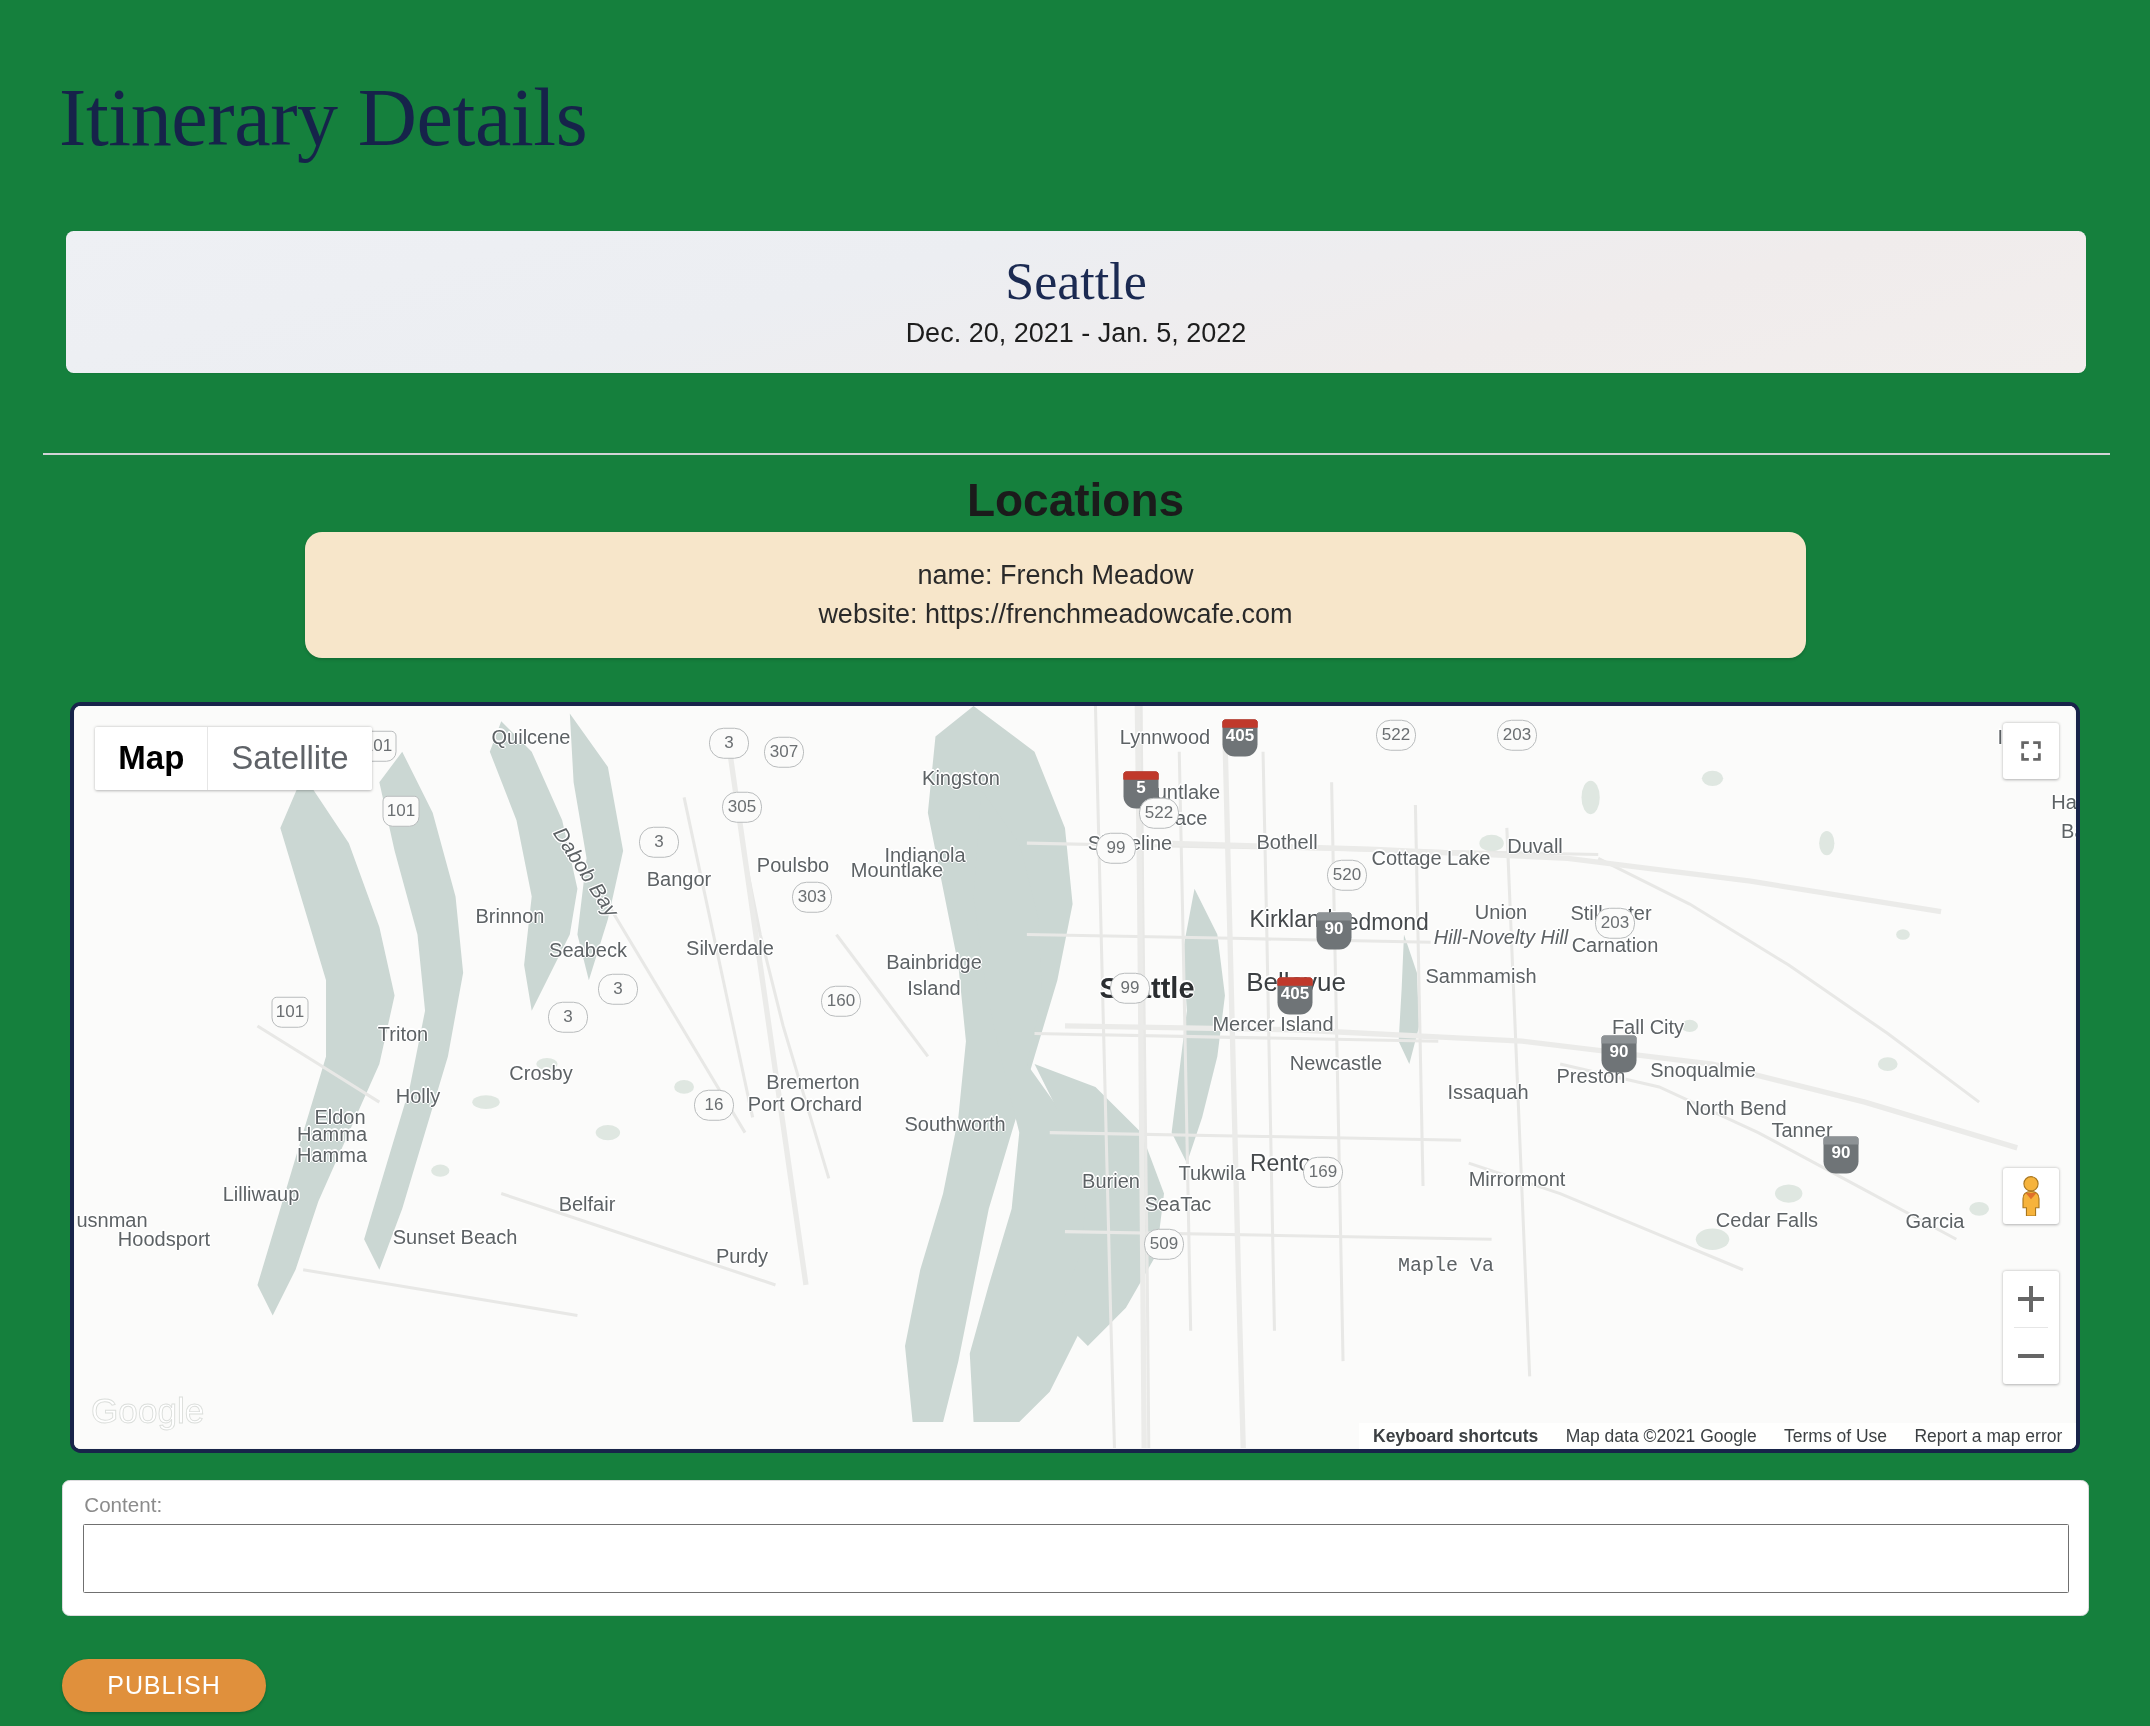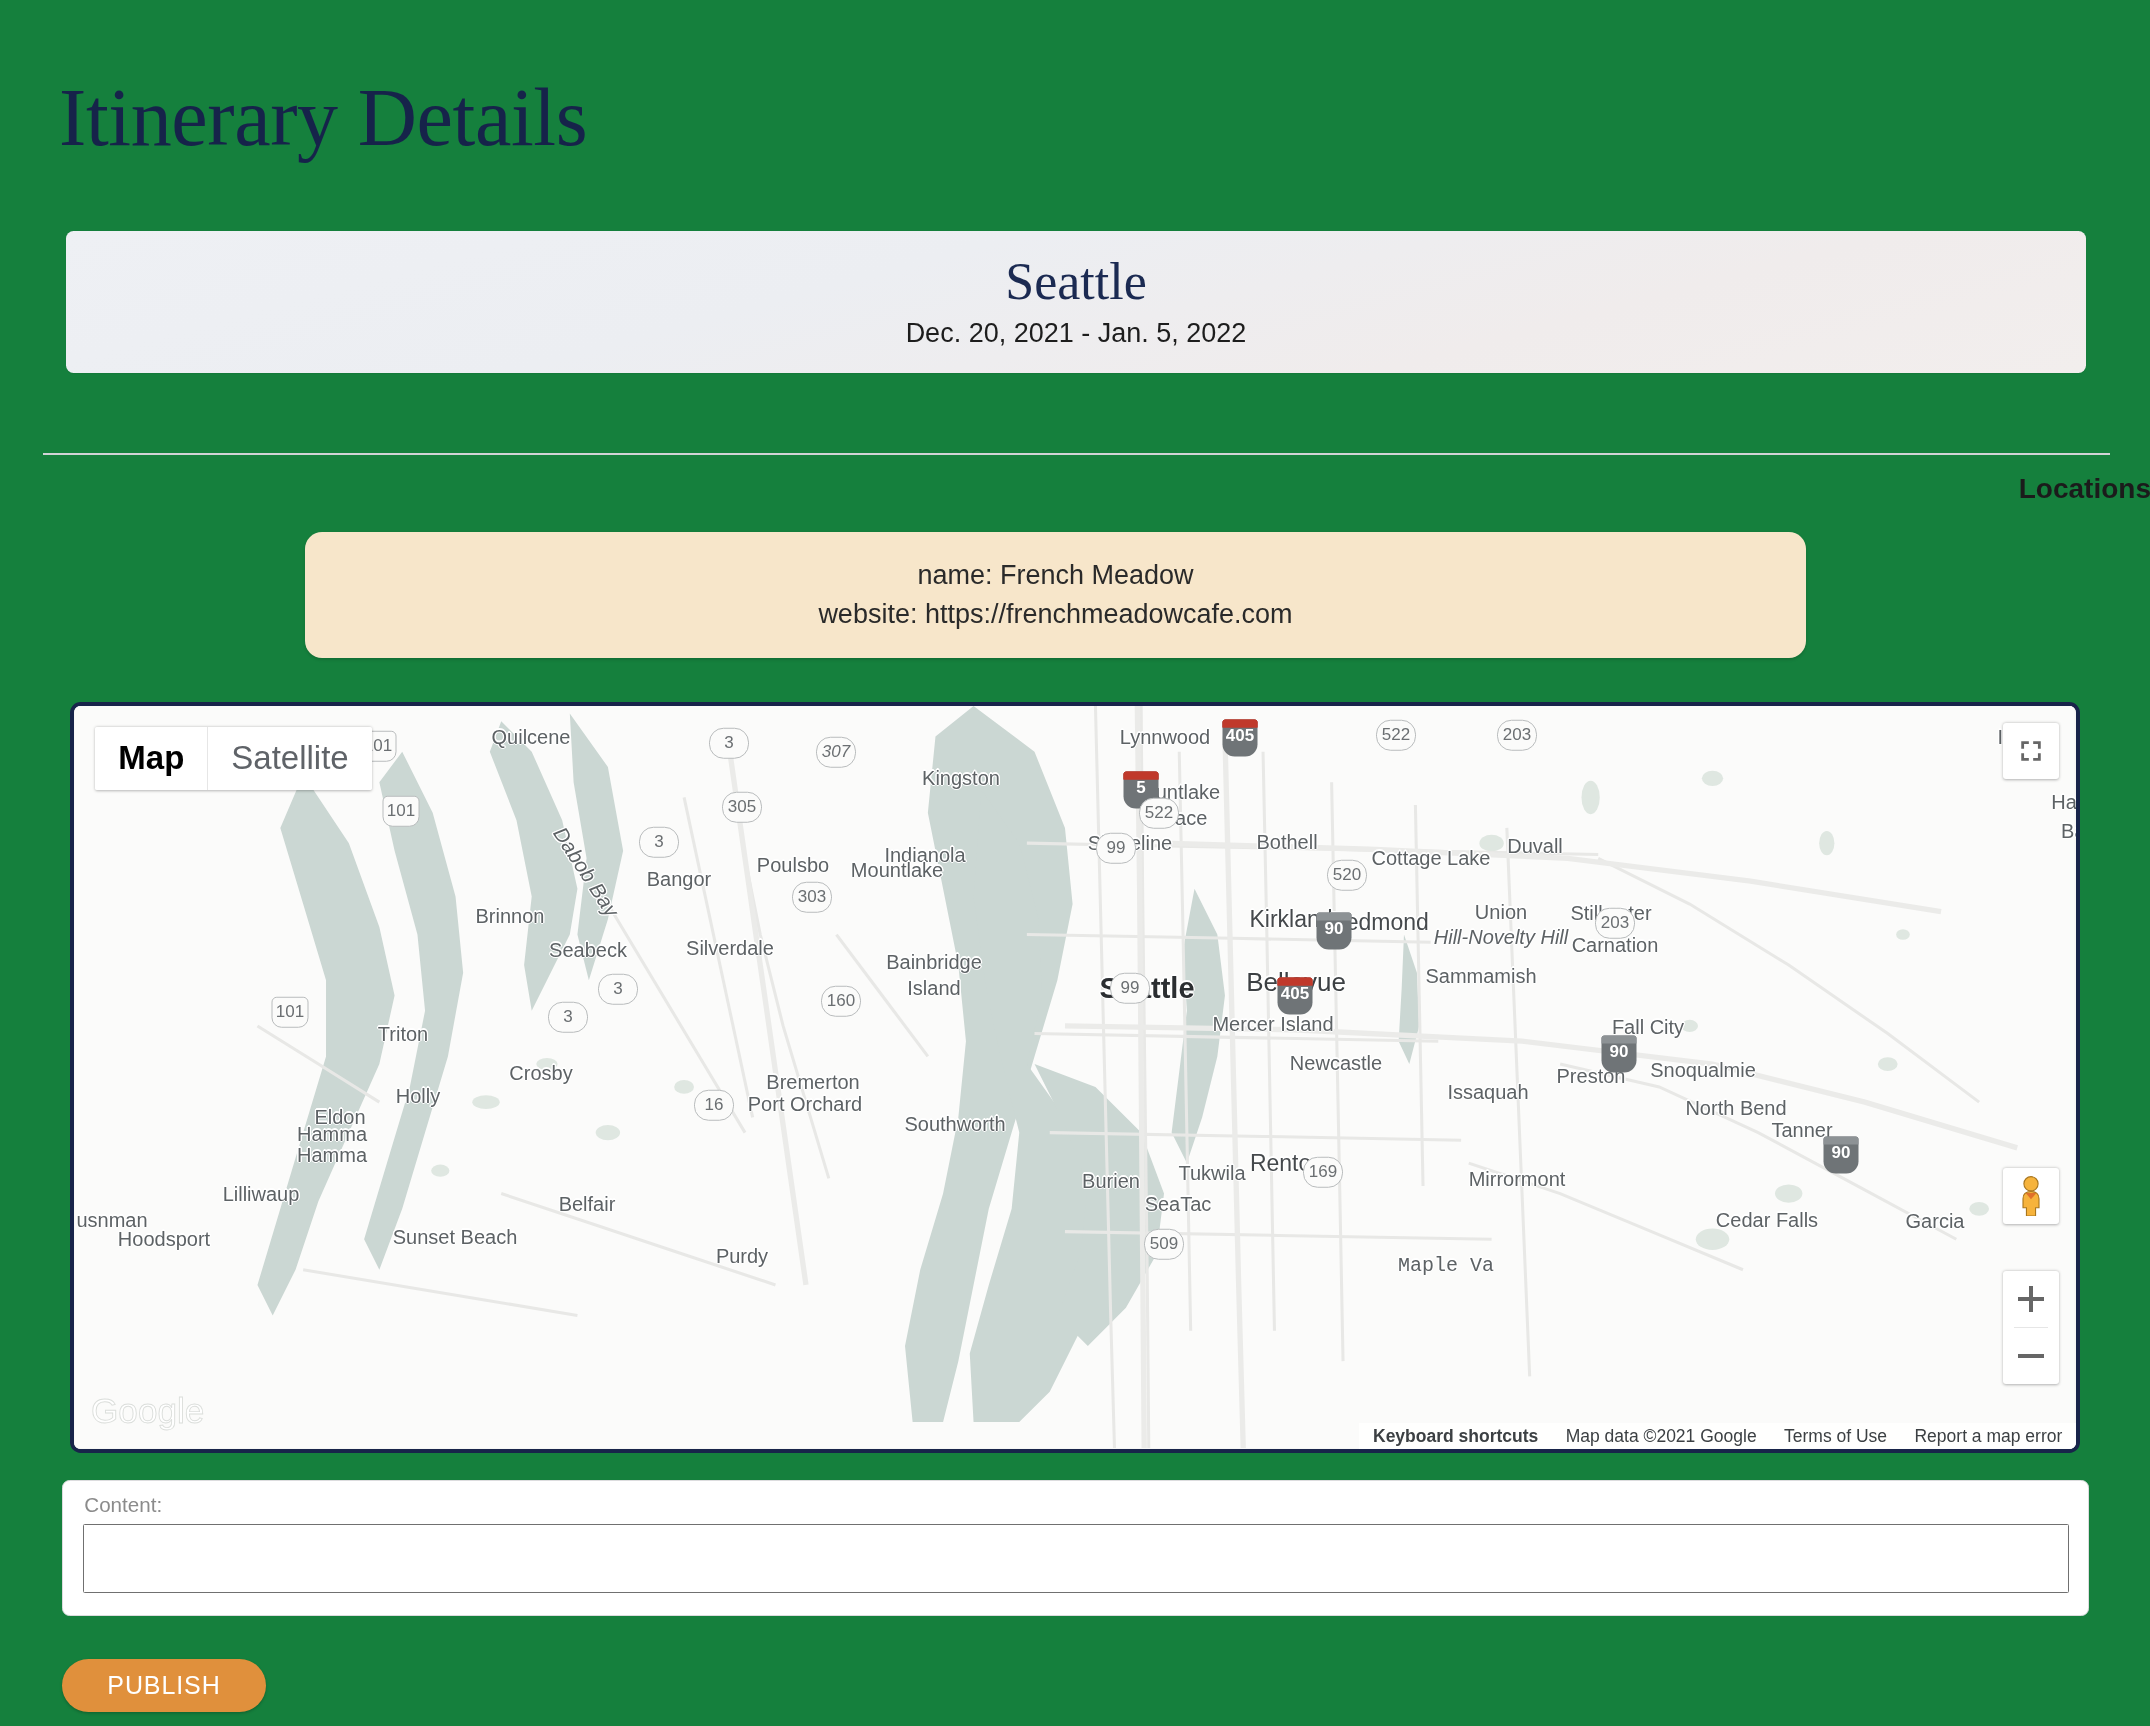--- a/index.html
+++ b/index.html
@@ -61,22 +61,22 @@
     width: 2067px; height: 2.3px;
     background: #d2d3d6;
     border: 0;
   }
 
   
   .locations-heading {
     position: absolute;
     left: 0; top: 473px;
     width: 2151px;
-    text-align: right;
-    font-size: 28px;
+    text-align: center;
+    font-size: 46px;
     font-weight: 700;
     color: #1b1b1b;
   }
   .location-card {
     position: absolute;
     left: 305px; top: 532px;
     width: 1501px; height: 126px;
     border-radius: 17px;
     background: #f7e6ca;
     box-shadow: 0 1.5px 3px rgba(0,0,0,0.14);
@@ -452,21 +452,21 @@
           <div class="maplabel " style="left: 1372px; top: 559px; font-family: Liberation Mono, monospace;">Maple Va</div>
         </div>
 
       <div id="map-shields">
           <div class="shield us" style="left: 304px; top: 40px;">
             <span style="position: relative; z-index: 2;">101</span>
           </div>
           <div class="shield" style="left: 655px; top: 37px;">
             <span style="position: relative; z-index: 2;">3</span>
           </div>
-          <div class="shield" style="left: 762px; top: 46px; font-style: italic;">
+          <div class="shield" style="left: 710px; top: 46px;">
             <span style="position: relative; z-index: 2;">307</span>
           </div>
           <div class="shield interstate red" style="left: 1166px; top: 32px;">
             <span style="position: relative; z-index: 2;">405</span>
           </div>
           <div class="shield" style="left: 1322px; top: 29px;">
             <span style="position: relative; z-index: 2;">522</span>
           </div>
           <div class="shield" style="left: 1443px; top: 29px;">
             <span style="position: relative; z-index: 2;">203</span>

